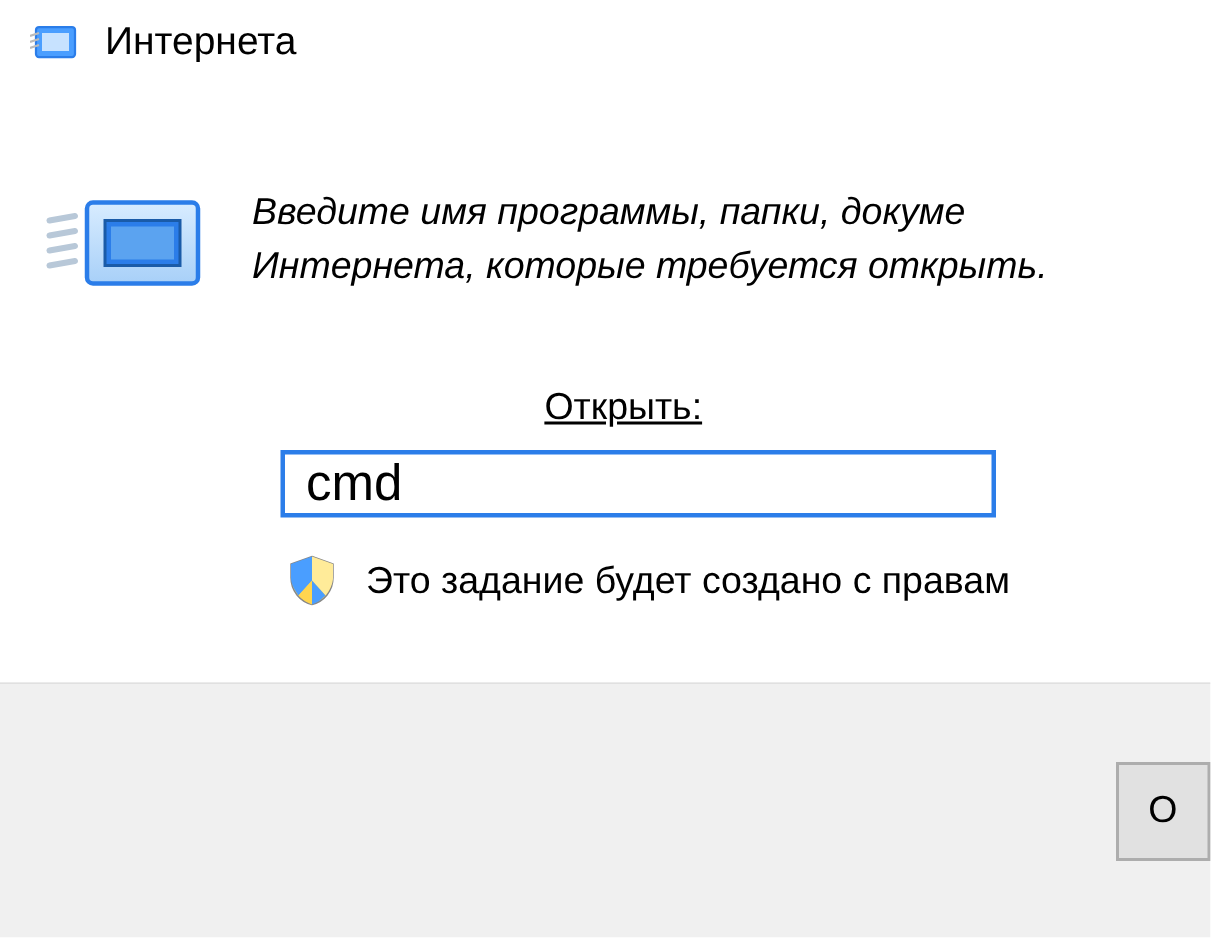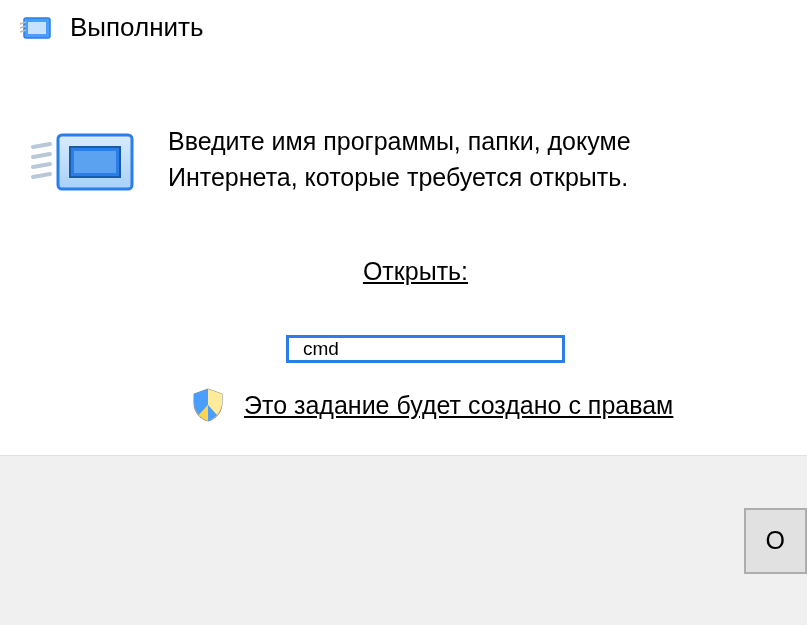--- a/index.html
+++ b/index.html
@@ -40,20 +40,21 @@
       width: 110px;
       height: 70px;
       flex-shrink: 0;
       margin-top: 4px;
       margin-left: 10px;
     }
     .desc-text {
       font-size: 25px;
       color: #000;
       line-height: 1.45;
+      font-style: italic;
     }
     .input-row {
       display: flex;
       align-items: center;
       gap: 14px;
       margin-top: 60px;
       margin-left: 24px;
       flex-direction: column;
     }
     .open-label {
@@ -63,43 +64,41 @@
       text-decoration-color: #000;
       text-underline-offset: 2px;
     }
     .input-box {
       border: 3px solid #2b7de9;
       height: 56px;
       flex: 1;
       display: flex;
       align-items: center;
       padding: 0 14px;
-      font-size: 19px;
+      font-size: 34px;
       color: #000;
       outline: none;
       margin-left: 20px;
       font-family: inherit;
-      margin-top: 35px;
     }
     .admin-row {
       display: flex;
       align-items: center;
       gap: 18px;
       margin-top: 24px;
       margin-left: 190px;
     }
     .shield-icon {
       width: 36px;
       height: 36px;
       flex-shrink: 0;
     }
     .admin-text {
       font-size: 25px;
       color: #000;
-      text-decoration: underline;
     }
     .footer {
       position: absolute;
       bottom: 0;
       left: 0;
       right: 0;
       height: 170px;
       background: #f0f0f0;
       border-top: 1px solid #e0e0e0;
       display: flex;
@@ -133,21 +132,21 @@
 <body>
 
 <div class="titlebar">
   <span class="titlebar-icon">
     <svg viewBox="0 0 34 28" width="34" height="28">
       <rect x="4" y="4" width="26" height="20" rx="2" fill="#4a9eff" stroke="#2b7de9" stroke-width="1.5"></rect>
       <rect x="8" y="8" width="18" height="12" fill="#c7e2ff"></rect>
       <path d="M0 10 L6 8 M0 14 L6 12 M0 18 L6 16" stroke="#bbb" stroke-width="1.5"></path>
     </svg>
   </span>
-  <span class="title-text">Выполнить</span>
+  <span class="title-text">Интернета</span>
 </div>
 
 <div class="content">
   <span class="run-icon">
     <svg viewBox="0 0 110 70" width="110" height="70">
       <g>
         <path d="M3 20 L20 17 M3 30 L20 27 M3 40 L20 37 M3 50 L20 47" stroke="#b8c8d8" stroke-width="4" stroke-linecap="round"></path>
         <rect x="28" y="8" width="74" height="54" rx="4" fill="url(#rg)" stroke="#2b7de9" stroke-width="3"></rect>
         <rect x="40" y="20" width="50" height="30" fill="#2b7de9" stroke="#1a5ba8" stroke-width="2"></rect>
         <rect x="44" y="24" width="42" height="22" fill="#5ba3f0"></rect>

